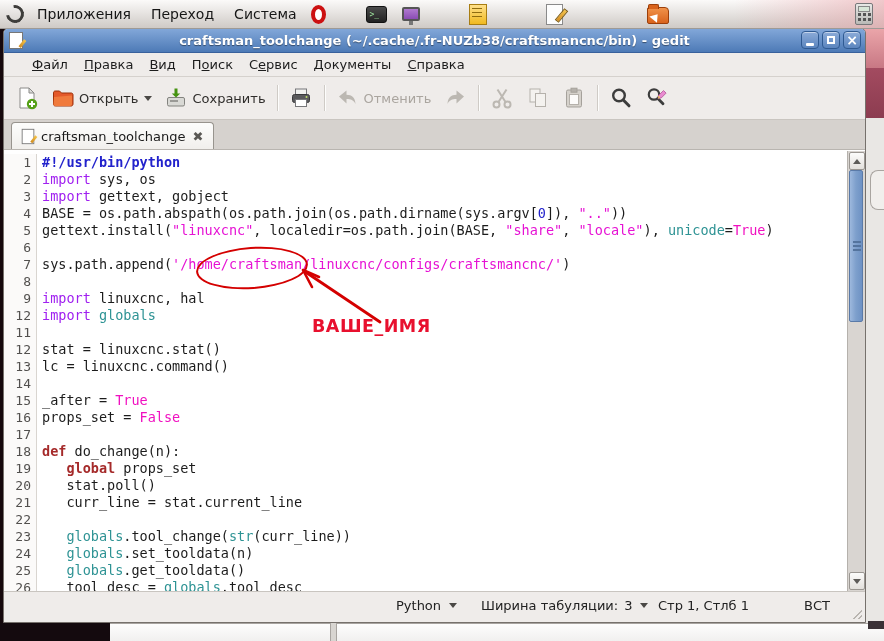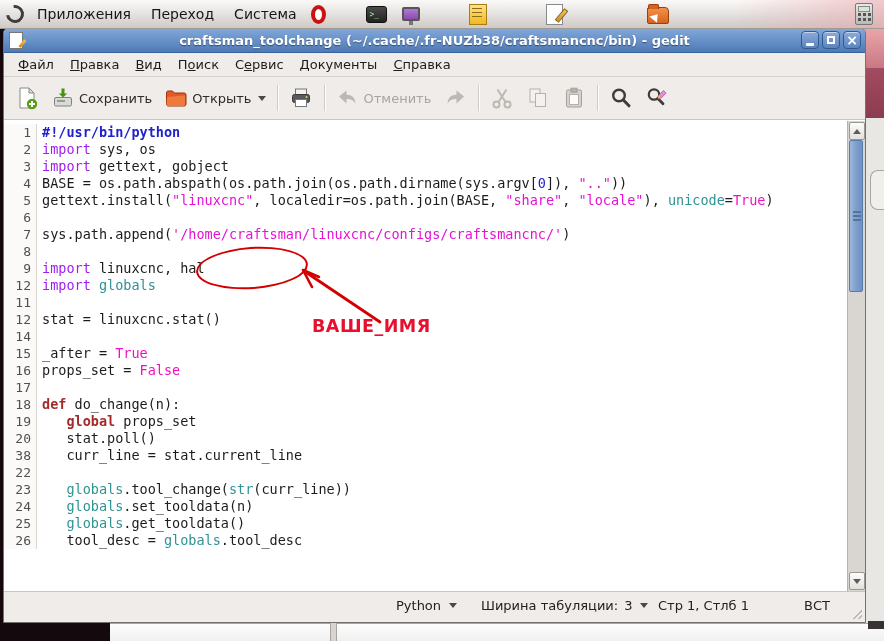--- a/index.html
+++ b/index.html
@@ -71,21 +71,21 @@
     box-shadow:inset 0 1px 0 rgba(255,255,255,.5);
     display:flex;align-items:center;justify-content:center;position:relative;}
   .glyph-min{width:8px;height:3px;background:#fff;margin-top:9px;border-radius:1px;}
   .glyph-max{width:8px;height:8px;border:2px solid #fff;box-sizing:border-box;}
   .glyph-close{color:#fff;font-weight:bold;font-size:14px;line-height:14px;font-family:"DejaVu Sans",sans-serif;}
   .doc-icon{width:12px;height:15px;background:#fff;border:1px solid #777;position:relative;flex:0 0 auto;}
   .doc-icon:after{content:"";position:absolute;right:-1px;bottom:0;width:2.5px;height:9px;background:linear-gradient(#f3c34a,#cf8a1d);transform:rotate(38deg);}
   .doc-icon.small{transform:scale(.9);}
   
   .menubar{height:23px;flex:0 0 23px;background:#efecea;border-bottom:1px solid #d5d1cd;
-    display:flex;align-items:center;padding-left:6px;}
+    display:flex;align-items:center;padding-left:20px;}
   .menu-item{padding:3px 8px;font-size:13px;color:#1d1d1d;}
   .menu-item .u{text-decoration:underline;}
   
   .toolbar{height:42px;flex:0 0 42px;background:#efecea;border-bottom:1px solid #c9c5c0;
     display:flex;align-items:center;padding:0 6px;gap:2px;}
   .tbtn{display:flex;align-items:center;gap:4px;padding:4px 5px;border-radius:3px;font-size:13px;color:#2f2d2b;}
   .tbtn.disabled{color:#aaa59f;}
   .tsep{width:1px;height:26px;background:#cfcbc6;margin:0 4px;box-shadow:1px 0 0 #fdfdfc;}
   .chev{width:0;height:0;border-left:4px solid transparent;border-right:4px solid transparent;border-top:5px solid #4a4845;margin-left:2px;}
   .ticon{width:24px;height:24px;flex:0 0 auto;}
@@ -216,34 +216,34 @@
     <span class="tbtn">
       <svg class="ticon" viewBox="0 0 24 24">
         <path d="M5 2h9l5 5v15H5z" fill="#ffffff" stroke="#8a8a88"></path>
         <path d="M14 2l5 5h-5z" fill="#dddddb" stroke="#8a8a88"></path>
         <circle cx="17" cy="18" r="5.2" fill="#55a017"></circle>
         <path d="M17 15v6M14 18h6" stroke="#fff" stroke-width="2"></path>
       </svg>
     </span>
     <span class="tbtn">
       <svg class="ticon" viewBox="0 0 24 24">
+        <path d="M2.5 7c0-1.2.6-2 1.7-2h4.3l2 2h9.8c1 0 1.7.8 1.7 1.9V18c0 1.2-.8 2-1.9 2H4.4c-1.1 0-1.9-.8-1.9-2z" fill="#e4592a" stroke="#9c3008"></path>
+        <path d="M3 11l18-1.5V18c0 1.2-.8 2-1.9 2H4.4c-1.1 0-1.9-.8-1.9-2z" fill="#f07a3c" stroke="none"></path>
+      </svg>
+      <span>Открыть</span>
+      <span class="chev"></span>
+    </span>
+    <span class="tbtn">
+      <svg class="ticon" viewBox="0 0 24 24">
         <rect x="3.5" y="11.5" width="17" height="8.5" rx="1.5" fill="#d9d9d5" stroke="#83837f"></rect>
         <rect x="6" y="14" width="8" height="2" fill="#9a9a96"></rect>
         <path d="M12 2.5v7" stroke="#459310" stroke-width="3"></path>
         <path d="M7.8 7.5L12 11.6l4.2-4.1z" fill="#459310"></path>
       </svg>
       <span>Сохранить</span>
-    </span>
-    <span class="tbtn">
-      <svg class="ticon" viewBox="0 0 24 24">
-        <path d="M2.5 7c0-1.2.6-2 1.7-2h4.3l2 2h9.8c1 0 1.7.8 1.7 1.9V18c0 1.2-.8 2-1.9 2H4.4c-1.1 0-1.9-.8-1.9-2z" fill="#e4592a" stroke="#9c3008"></path>
-        <path d="M3 11l18-1.5V18c0 1.2-.8 2-1.9 2H4.4c-1.1 0-1.9-.8-1.9-2z" fill="#f07a3c" stroke="none"></path>
-      </svg>
-      <span>Открыть</span>
-      <span class="chev"></span>
     </span>
     <span class="tsep"></span>
     <span class="tbtn">
       <svg class="ticon" viewBox="0 0 24 24">
         <rect x="6.5" y="3" width="11" height="6" fill="#f2f2f0" stroke="#77777a"></rect>
         <rect x="3.5" y="8.5" width="17" height="8" rx="2" fill="#5a5a5c" stroke="#3a3a3c"></rect>
         <rect x="6.5" y="13.5" width="11" height="7" fill="#ffffff" stroke="#77777a"></rect>
         <circle cx="17.5" cy="11" r="1" fill="#bfe06a"></circle>
       </svg>
     </span>
@@ -290,20 +290,27 @@
     <span class="tbtn">
       <svg class="ticon" viewBox="0 0 24 24">
         <circle cx="9" cy="8.5" r="5.2" fill="none" stroke="#3c3c3c" stroke-width="2.2"></circle>
         <path d="M12.8 12.5L18 17.8" stroke="#3c3c3c" stroke-width="2.8" stroke-linecap="round"></path>
         <path d="M18.5 4.5l2.6 2.6-4.8 4.8-3.2.6.6-3.2z" fill="#e88bd0" stroke="#b45698" stroke-width=".8"></path>
         <path d="M13.7 12.9l-.6-3.2 2 1.2z" fill="#f5d442"></path>
       </svg>
     </span>
   </div>
 
+  <div class="tabbar">
+    <div class="tab">
+      <span class="doc-icon small"></span>
+      <span>craftsman_toolchange</span>
+      <span class="tab-close">✖</span>
+    </div>
+  </div>
 
   <div class="editor">
     <div class="code-scroll" id="code">
         <div class="code-row">
           <span class="ln">1</span>
           <span class="lc"><span class="sh">#!/usr/bin/python</span></span>
         </div>
         <div class="code-row">
           <span class="ln">2</span>
           <span class="lc"><span class="k">import</span><span class="t"> sys, os</span></span>
@@ -342,20 +349,24 @@
         </div>
         <div class="code-row">
           <span class="ln">11</span>
           <span class="lc"></span>
         </div>
         <div class="code-row">
           <span class="ln">12</span>
           <span class="lc"><span class="t">stat = linuxcnc.stat()</span></span>
         </div>
         <div class="code-row">
+          <span class="ln">13</span>
+          <span class="lc"><span class="t">lc = linuxcnc.command()</span></span>
+        </div>
+        <div class="code-row">
           <span class="ln">14</span>
           <span class="lc"></span>
         </div>
         <div class="code-row">
           <span class="ln">15</span>
           <span class="lc"><span class="t">_after = </span><span class="v">True</span></span>
         </div>
         <div class="code-row">
           <span class="ln">16</span>
           <span class="lc"><span class="t">props_set = </span><span class="v">False</span></span>
@@ -370,21 +381,21 @@
         </div>
         <div class="code-row">
           <span class="ln">19</span>
           <span class="lc"><span class="t">   </span><span class="d">global</span><span class="t"> props_set</span></span>
         </div>
         <div class="code-row">
           <span class="ln">20</span>
           <span class="lc"><span class="t">   stat.poll()</span></span>
         </div>
         <div class="code-row">
-          <span class="ln">38</span>
+          <span class="ln">21</span>
           <span class="lc"><span class="t">   curr_line = stat.current_line</span></span>
         </div>
         <div class="code-row">
           <span class="ln">22</span>
           <span class="lc"></span>
         </div>
         <div class="code-row">
           <span class="ln">23</span>
           <span class="lc"><span class="t">   </span><span class="b">globals</span><span class="t">.tool_change(</span><span class="b">str</span><span class="t">(curr_line))</span></span>
         </div>

